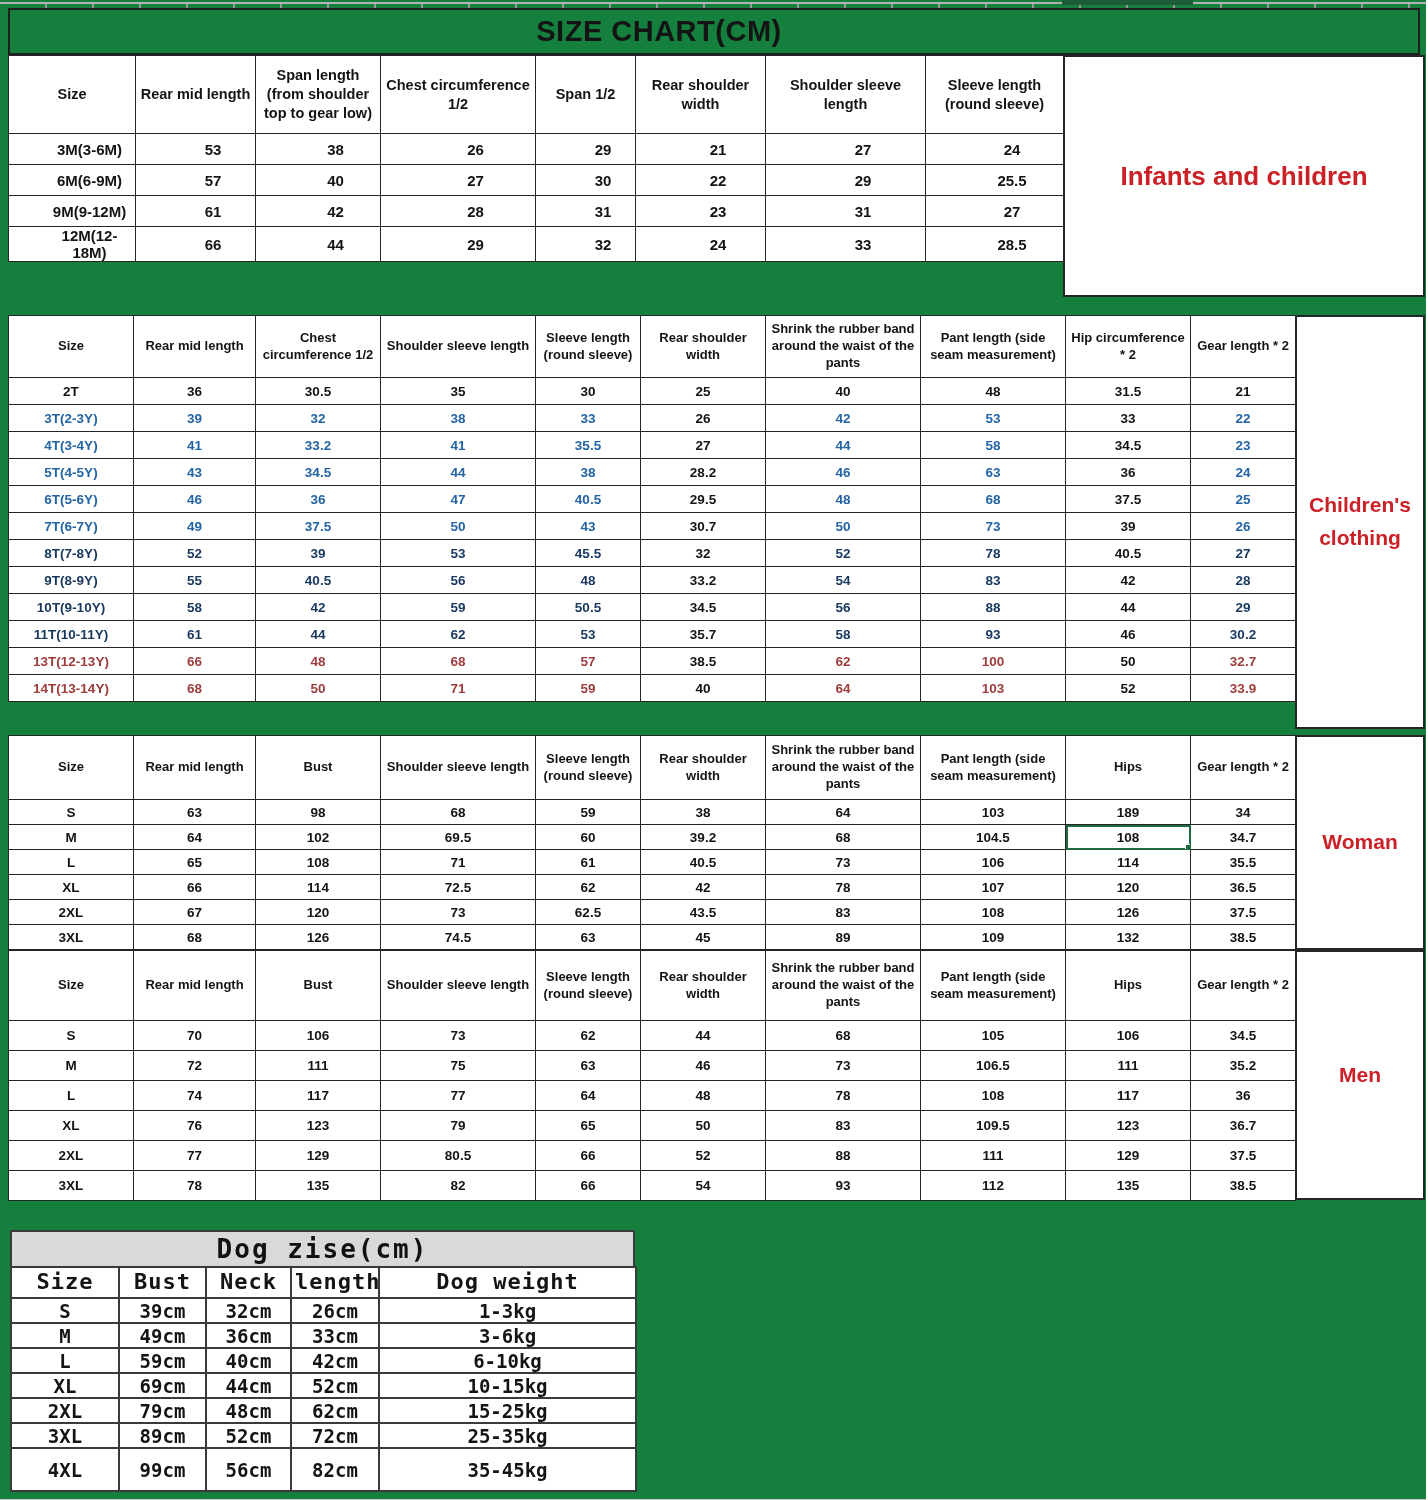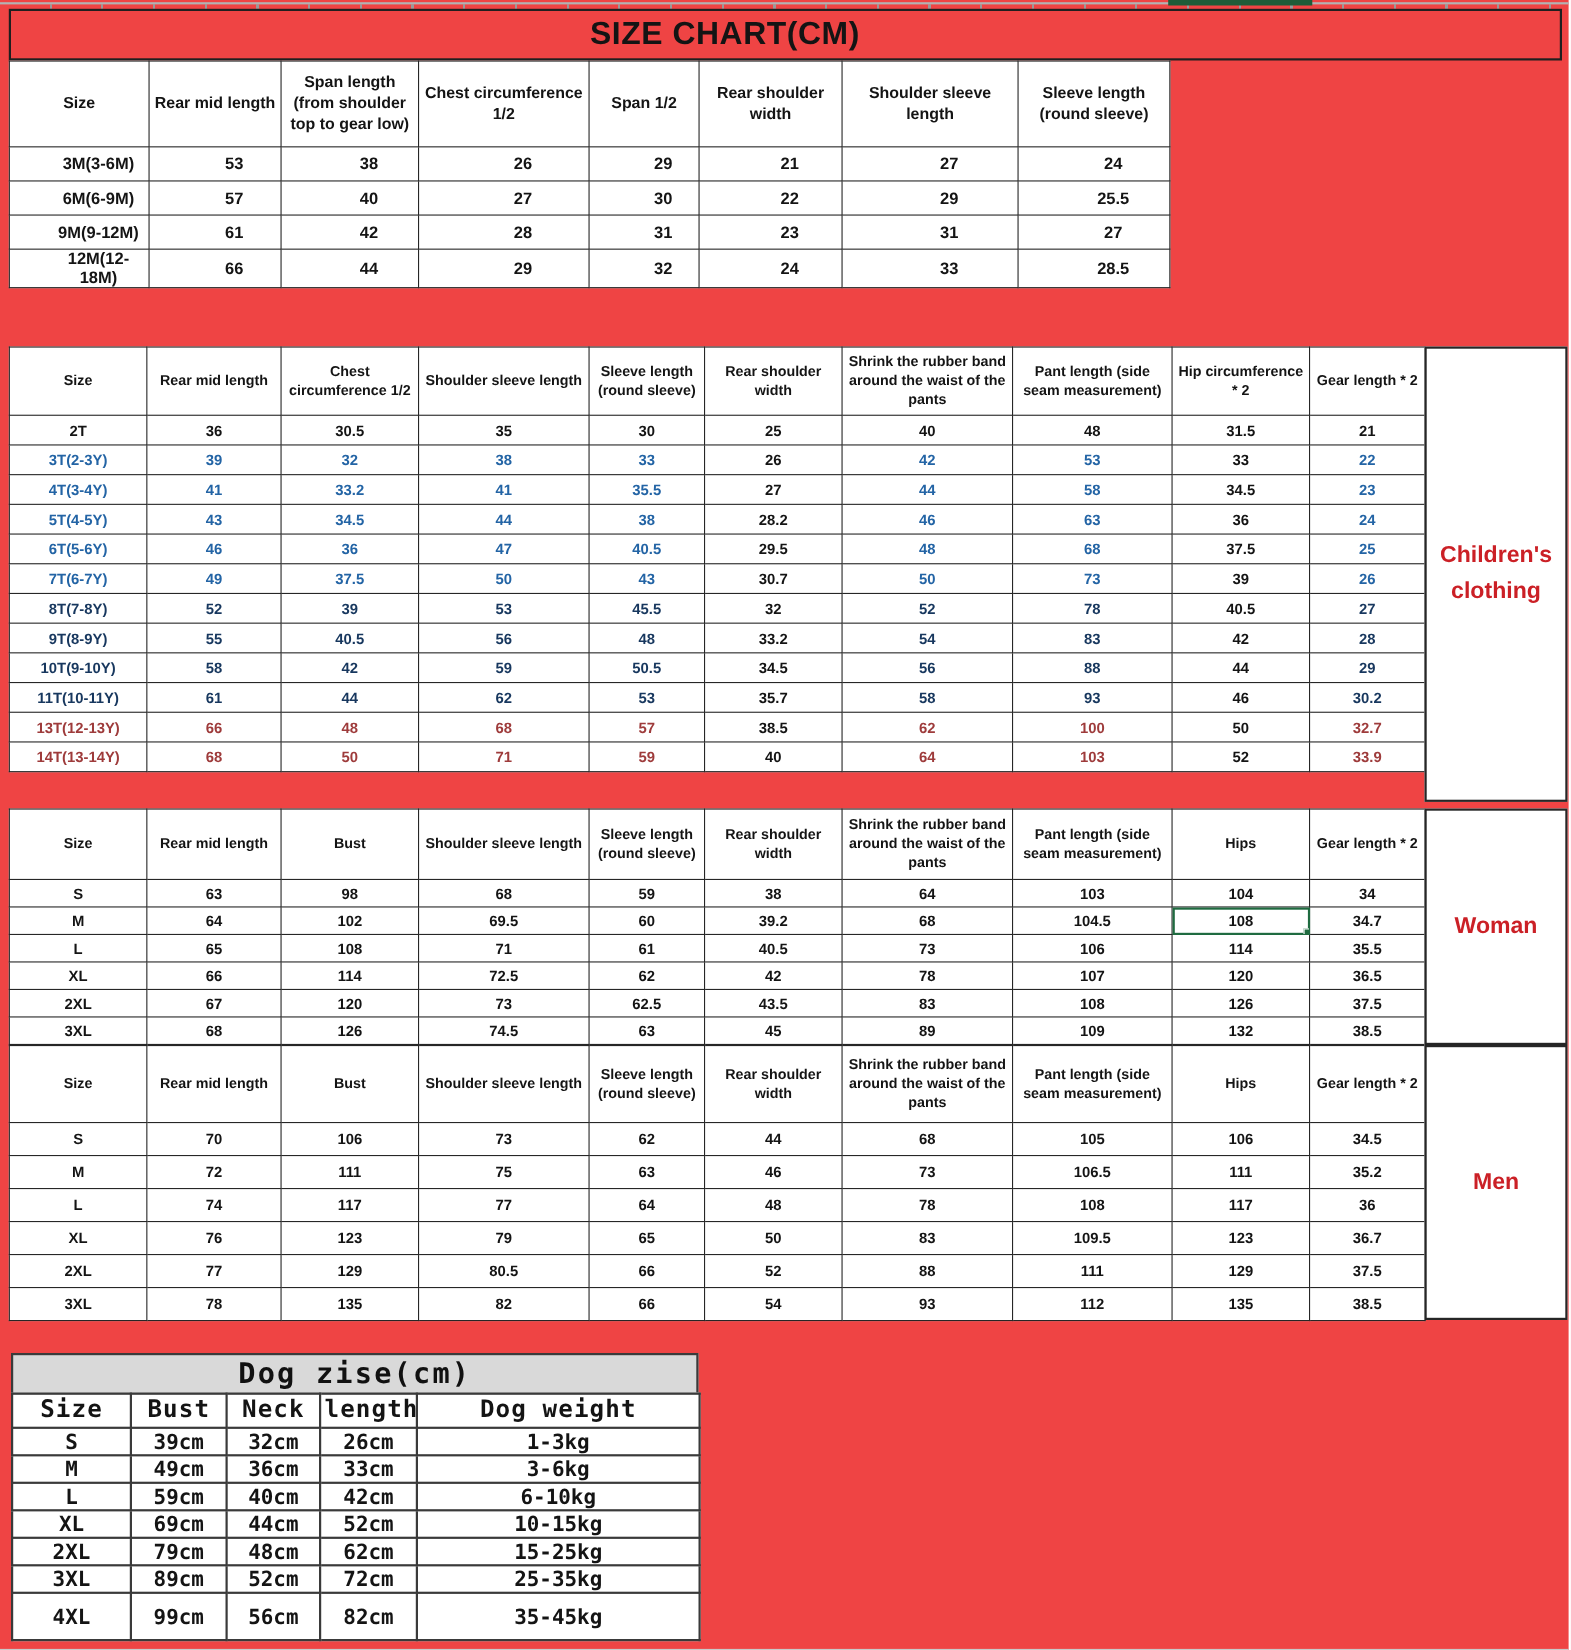--- a/index.html
+++ b/index.html
@@ -1,17 +1,17 @@
 <!DOCTYPE html>
 <html><head>
 <meta charset="utf-8">
 <style>
   html,body{margin:0;padding:0;background:#fff;}
   .sheet{
-    position:relative;width:1426px;height:1500px;background:#ef4444;
+    position:relative;width:1426px;height:1500px;background:#15803d;
     font-family:"Liberation Sans",sans-serif;color:#141414;overflow:hidden;
   }
   
   .ruler{
     position:absolute;left:0;top:2px;width:1428px;height:6px;
     border-top:2px solid #b3b3b3;
     background:repeating-linear-gradient(to right,transparent 0,transparent 45px,#9a9a9a 45px,#9a9a9a 47px);
     background-size:100% 4px;background-repeat:no-repeat;
   }
   .ruler-green{position:absolute;left:1062px;top:0;width:131px;height:5px;background:#1d5c38;}
@@ -149,20 +149,21 @@
           <td>66</td>
           <td>44</td>
           <td>29</td>
           <td>32</td>
           <td>24</td>
           <td>33</td>
           <td>28.5</td>
         </tr>
       </tbody>
   </table>
+  <div class="side-label" id="lbl-infants">Infants and children</div>
 
   <table class="grid" id="t-children">
     <colgroup>
       <col style="width:125px">
         <col style="width:122px">
         <col style="width:125px">
         <col style="width:155px">
         <col style="width:105px">
       <col style="width:125px">
         <col style="width:155px">
@@ -363,21 +364,21 @@
     <tbody>
         <tr>
           <td>S</td>
           <td>63</td>
           <td>98</td>
           <td>68</td>
           <td>59</td>
           <td>38</td>
           <td>64</td>
           <td>103</td>
-          <td>104</td>
+          <td>189</td>
           <td>34</td>
         </tr>
         <tr>
           <td>M</td>
           <td>64</td>
           <td>102</td>
           <td>69.5</td>
           <td>60</td>
           <td>39.2</td>
           <td>68</td>

